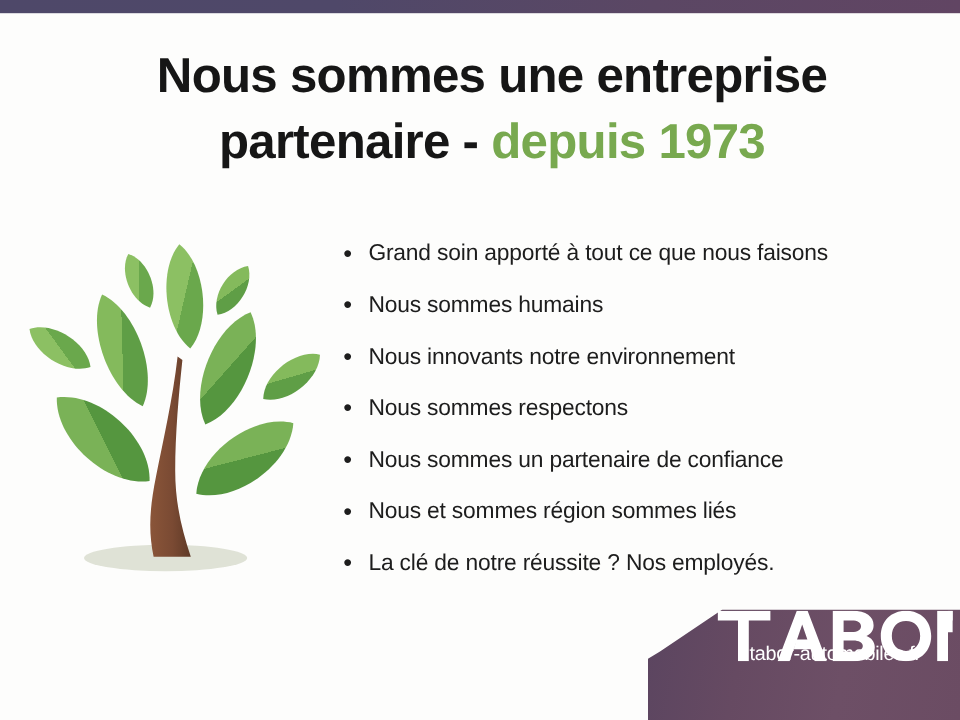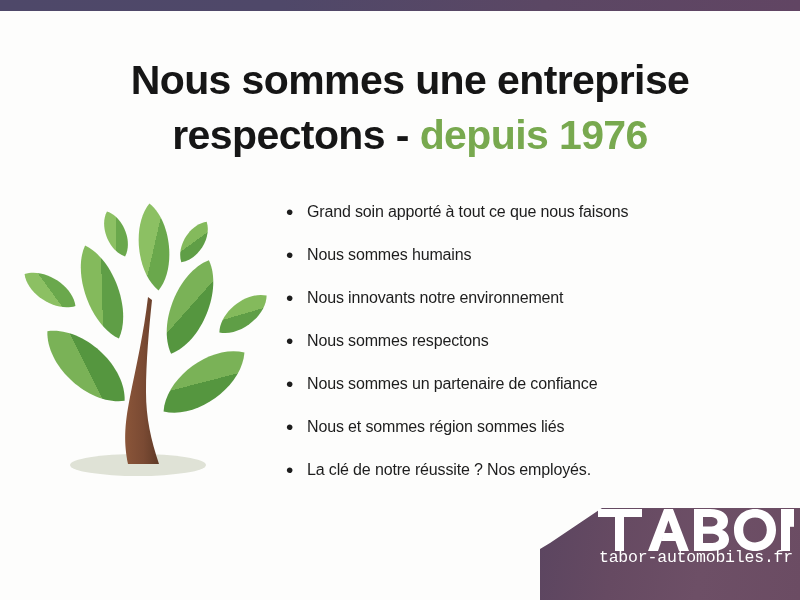--- a/index.html
+++ b/index.html
@@ -47,43 +47,42 @@
     position: absolute;
     left: 598px;
     top: 509px;
     width: 196px;
     height: 42px;
   }
   .logo-wordmark svg { display: block; }
   .logo-url {
     position: absolute;
     left: 598px;
-    top: 548px;
+    top: 536px;
     width: 196px;
     text-align: center;
     color: #ffffff;
     font-size: 16.5px;
     letter-spacing: -0.2px;
-    font-family: Liberation Mono, monospace;
+    font-family: Liberation Sans, sans-serif;
   }
 
   
   .headline {
     position: absolute;
     left: 60px;
     top: 36px;
     width: 700px;
     text-align: center;
     font-size: 41px;
     font-weight: bold;
     line-height: 1.34;
     letter-spacing: -0.6px;
     color: #161616;
     font-family: "Liberation Sans", sans-serif;
-    margin-top: 17px;
   }
   .headline .hl-accent { color: #78a94f; }
 
   
   .bullets {
     position: absolute;
     left: 286px;
     top: 190px;
     width: 480px;
   }
@@ -95,21 +94,21 @@
   }
   .bullet-dot {
     width: 21px;
     flex: 0 0 21px;
     color: #1d1d1d;
     font-size: 21px;
     line-height: 43px;
   }
   .bullet-text {
     color: #1d1d1d;
-    font-size: 16px;
+    font-size: 19px;
     line-height: 43px;
     letter-spacing: -0.15px;
     white-space: nowrap;
     font-family: "Liberation Sans", sans-serif;
   }
 
   
   .tree {
     position: absolute;
     left: 18px;
@@ -122,22 +121,22 @@
 </head>
 <body>
 
 <div id="slide">
 
   <div class="band band-top"></div>
 
   <div class="headline">
     <div>Nous sommes une entreprise</div>
     <div>
-      <span>respectons -</span>
-      <span class="hl-accent">depuis 1976</span>
+      <span>partenaire -</span>
+      <span class="hl-accent">depuis 1973</span>
     </div>
   </div>
 
   <div class="tree">
     <svg width="256" height="306" viewBox="0 0 256 306" xmlns="http://www.w3.org/2000/svg">
       <defs>
         <linearGradient id="lf1" x1="0" y1="0" x2="1" y2="1">
           <stop offset="0%" stop-color="#8cc063"></stop>
             <stop offset="50%" stop-color="#8cc063"></stop>
           <stop offset="50%" stop-color="#6aa84c"></stop>

